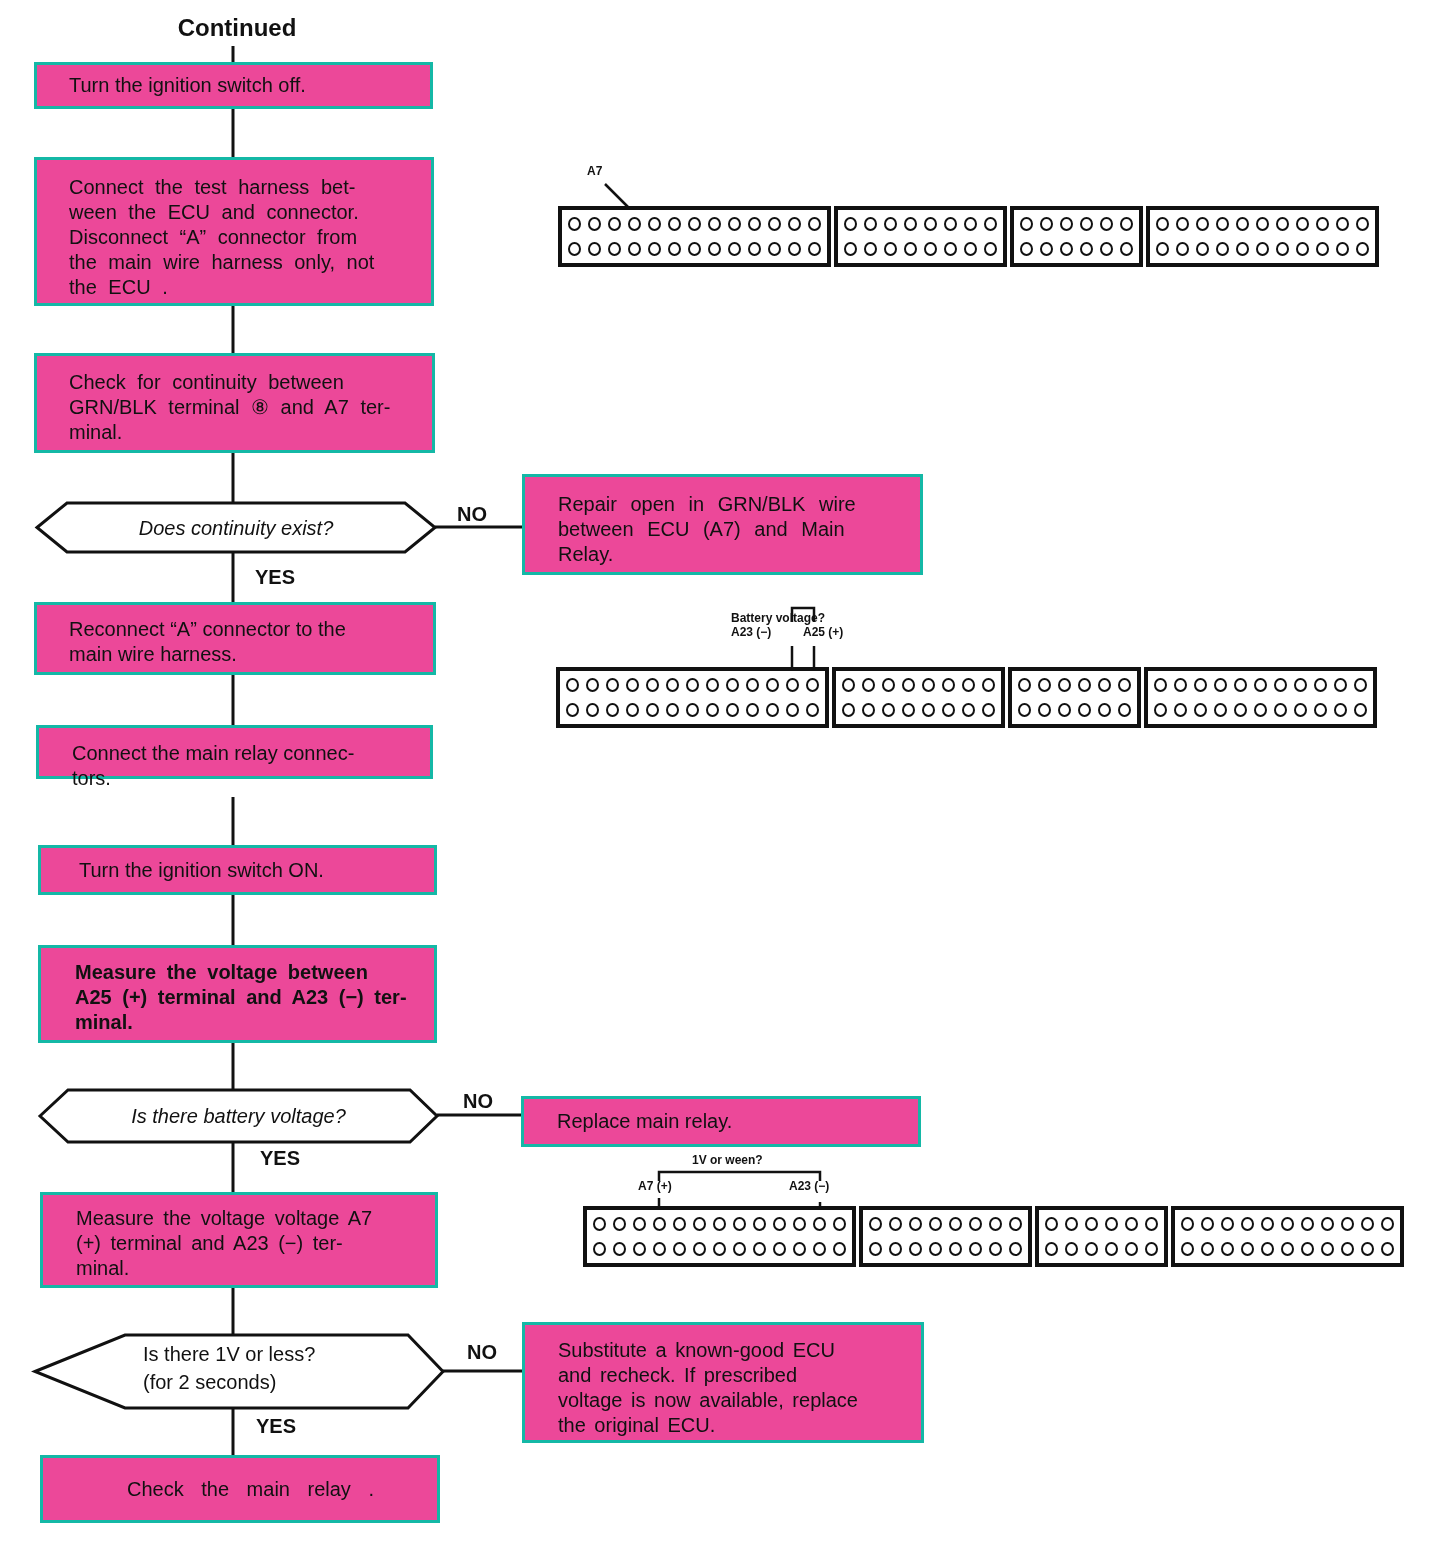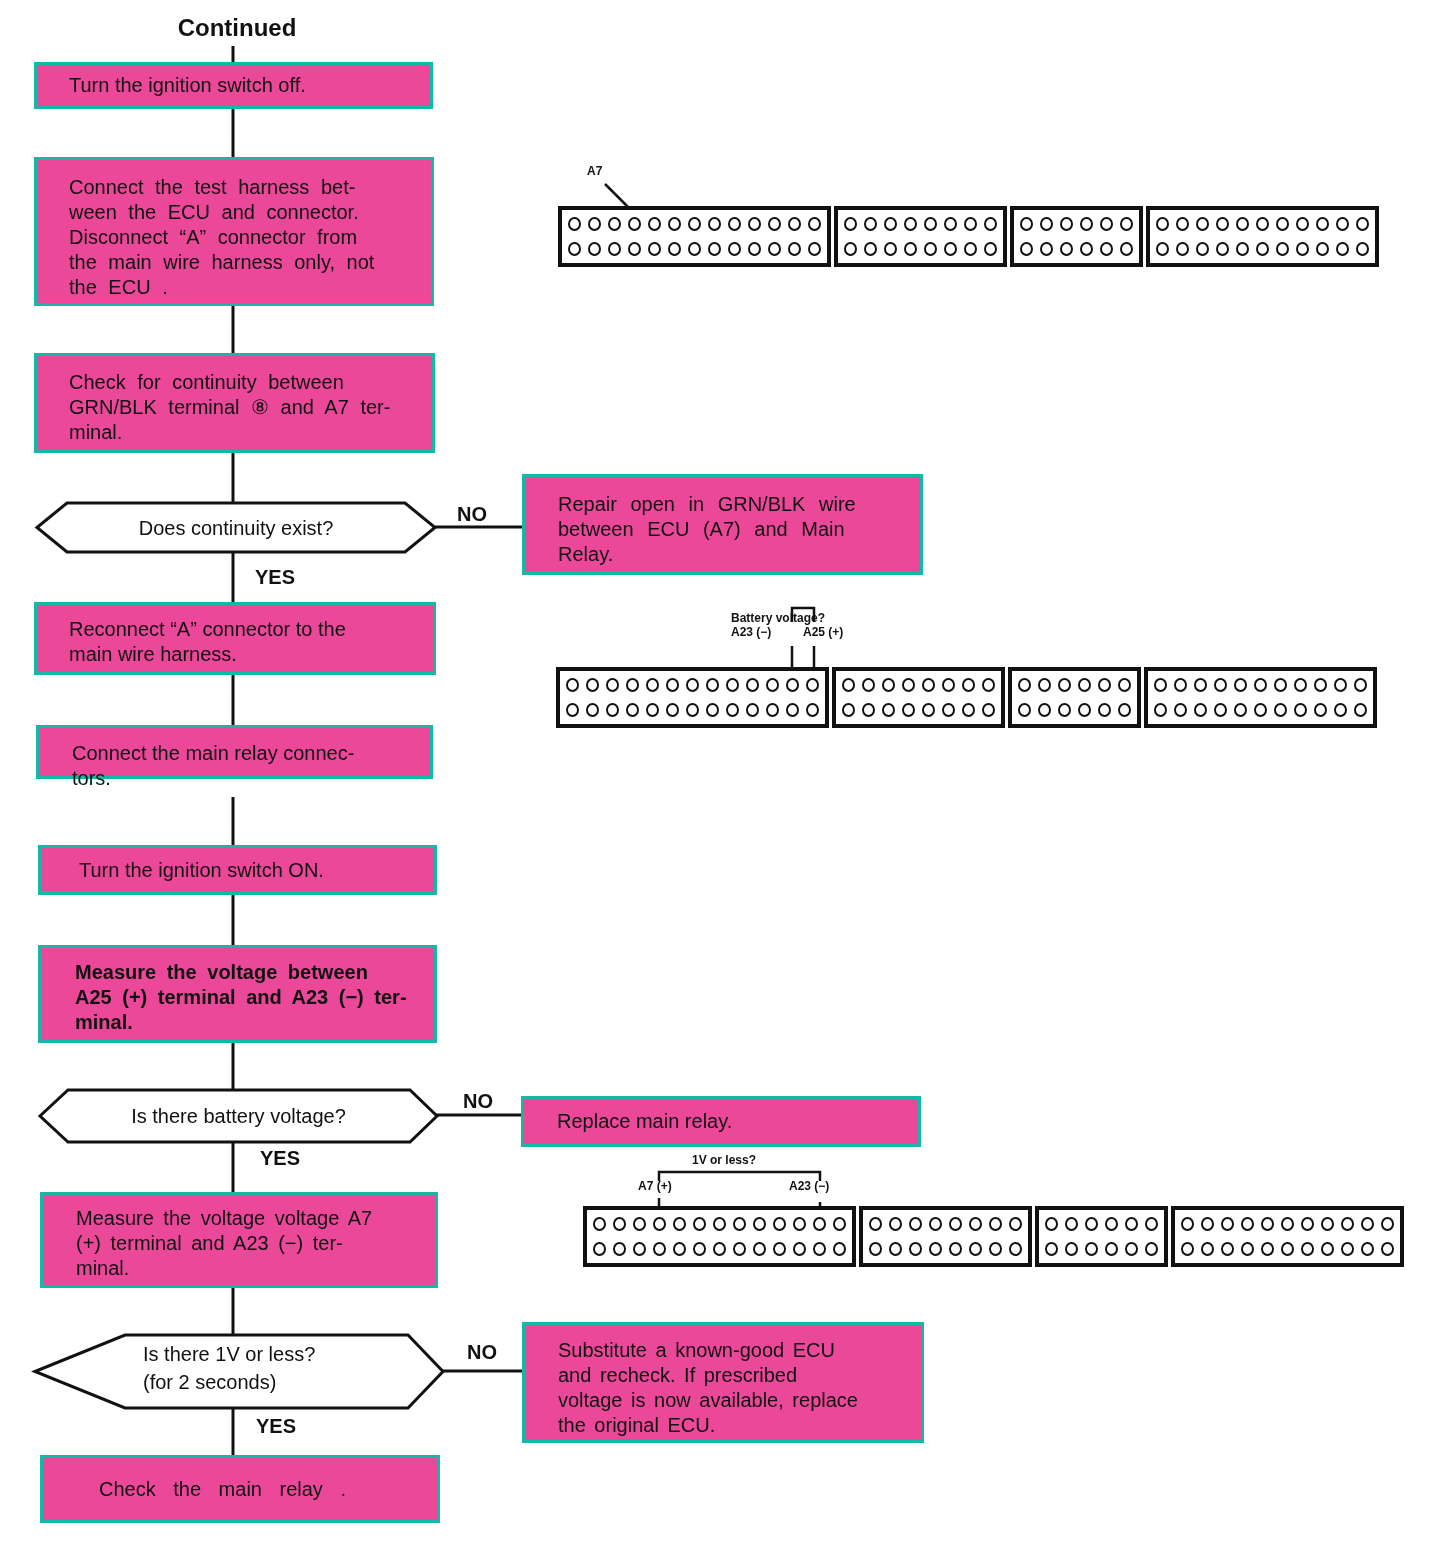--- a/index.html
+++ b/index.html
@@ -10,21 +10,21 @@
   #lines{position:absolute;left:0;top:0;width:1440px;height:1550px;z-index:0;}
   .box{
     position:absolute;border:3px solid #14b8a6;background:#ec4899;box-sizing:border-box;
     font-size:20px;line-height:25px;white-space:pre-line;z-index:1;
   }
   .vcenter{display:flex;align-items:center;}
   .bold{font-weight:normal;}
   .dtext{
     position:absolute;z-index:1;font-size:20px;line-height:28px;white-space:pre-line;
   }
-  .dcenter{display:flex;align-items:center;justify-content:center;text-align:right;}
+  .dcenter{display:flex;align-items:center;justify-content:center;text-align:right;font-style:italic;}
   .lbl{position:absolute;z-index:1;font-size:20px;font-weight:bold;}
   .pinlbl{position:absolute;z-index:1;font-size:12px;font-weight:600;white-space:nowrap;}
   .title{
     position:absolute;z-index:1;font-size:24px;font-weight:bold;text-align:center;
   }
   .connector{position:absolute;display:flex;gap:3px;z-index:1;}
   .csec{
     border:4px solid #111;background:#fff;box-sizing:content-box;
     padding:7px 6px;display:flex;flex-direction:column;gap:11px;
   }
@@ -108,21 +108,21 @@
   </div>
 
   <div class="box ws5" style="left:38px;top:945px;width:399px;height:98px;padding:12px 14px 0 34px;font-weight:bold;">Measure the voltage between
 A25 (+) terminal and A23 (−) ter-
 minal.</div>
 
   <div class="box ws4" style="left:40px;top:1192px;width:398px;height:96px;padding:11px 14px 0 33px;">Measure the voltage voltage A7
 (+) terminal and A23 (−) ter-
 minal.</div>
 
-  <div class="box vcenter bold ws12" style="left:40px;top:1455px;width:400px;height:68px;padding-left:56px;">
+  <div class="box vcenter bold ws12" style="left:40px;top:1455px;width:400px;height:68px;padding-left:84px;">
     <span>Check the main relay .</span>
   </div>
 
   <div class="box bold ws8" style="left:522px;top:474px;width:401px;height:101px;padding:15px 14px 0 33px;">Repair open in GRN/BLK wire
 between ECU (A7) and Main
 Relay.</div>
 
   <div class="box vcenter bold" style="left:521px;top:1088px;width:400px;height:51px;padding-left:33px;margin-top:8px;">
     <span>Replace main relay.</span>
   </div>
@@ -351,21 +351,21 @@
           <span class="pin"></span>
           <span class="pin"></span>
           <span class="pin"></span>
           <span class="pin"></span>
           <span class="pin"></span>
           <span class="pin"></span>
         </div>
       </div>
     </div>
 
-  <div class="pinlbl" style="left:692px;top:1153px;">1V or less?</div>
+  <div class="pinlbl" style="left:692px;top:1153px;">1V or ween?</div>
   <div class="pinlbl" style="left:638px;top:1179px;">A7 (+)</div>
   <div class="pinlbl" style="left:789px;top:1179px;">A23 (−)</div>
   <div class="connector" style="left:583px;top:1206px;">
       <div class="csec">
         <div class="crow">
           <span class="pin"></span>
           <span class="pin"></span>
           <span class="pin"></span>
           <span class="pin"></span>
           <span class="pin"></span>

